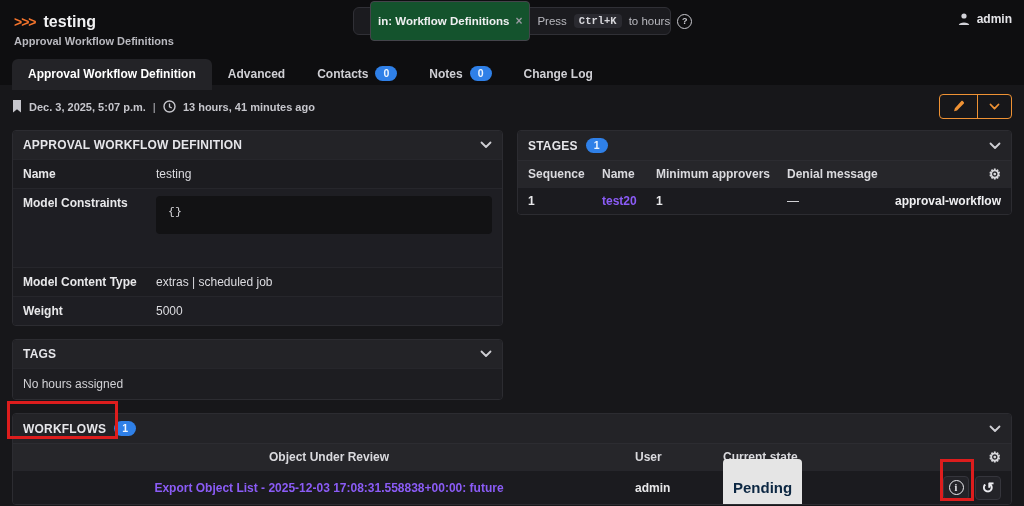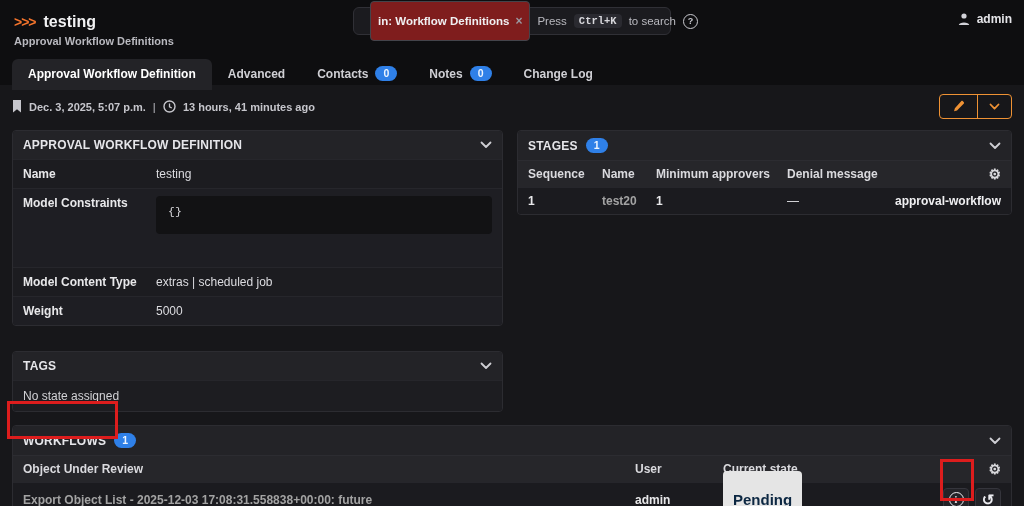--- a/index.html
+++ b/index.html
@@ -17,21 +17,21 @@
   .crumbs { color:#f4742c; font-weight:bold; font-size:14px; letter-spacing:-1px; }
   .page-title { font-size:16px; font-weight:bold; color:#f2f2f4; }
   .subtitle { padding:4px 0 0 14px; font-size:11px; font-weight:bold; color:#b9b9bf; }
   .searchbox {
     position:absolute; left:353px; top:7px; height:28px; width:318px;
     background:#1b1b1f; border:1px solid #303036; border-radius:6px;
     display:flex; align-items:center; gap:7px; padding:0 9px; cursor:pointer;
   }
   .scope-chip {
     display:flex; align-items:center; gap:6px;
-    border:1px solid #44444b; background:#7f1d1d; border-radius:4px;
+    border:1px solid #44444b; background:#14532d; border-radius:4px;
     padding:12px 7px; font-weight:bold; color:#f0f0f2; font-size:11.5px; white-space:nowrap;
   }
   .chip-x { color:#9a9aa2; font-size:12px; cursor:pointer; }
   .press-txt { color:#b9b9bf; font-size:11.5px; white-space:nowrap; }
   .kbd {
     background:#2a2a30; border-radius:4px; padding:1px 5px;
     font-family:"Liberation Mono", monospace; font-size:10.5px; color:#d8d8dc; font-weight:bold;
   }
   .help-circle {
     width:15px; height:15px; border:1.4px solid #c9c9cf; border-radius:50%;
@@ -61,21 +61,21 @@
     display:flex; align-items:stretch; border:1px solid #ef9234; border-radius:4px; overflow:hidden;
     color:#ef9234; font-weight:bold; font-size:12px; cursor:pointer;
   }
   .edit-main { display:flex; align-items:center; gap:7px; padding:5px 12px; }
   .edit-caret { display:flex; align-items:center; padding:5px 11px; border-left:1px solid #ef9234; }
   
   .grid { display:flex; gap:14px; align-items:flex-start; }
   .col-left { width:491px; flex:0 0 auto; }
   .col-right { flex:1; }
   .card { background:#1b1b1f; border:1px solid #2c2c31; border-radius:4px; overflow:hidden; }
-  .card + .card { margin-top:25px; }
+  .card + .card { margin-top:13px; }
   .card-header {
     background:#232327; display:flex; align-items:center; gap:8px;
     padding:7px 10px; font-size:12px; font-weight:bold; color:#e6e6ea; letter-spacing:.2px;
   }
   .card-header .spacer { flex:1; }
   .collapse-btn { display:flex; align-items:center; cursor:pointer; }
   
   .attr-row { display:flex; border-top:1px solid #26262b; padding:7px 10px; background:#1c1c20; }
   .attr-row:nth-child(odd) { background:#1e1e23; }
   .attr-label { width:133px; flex:0 0 auto; font-weight:bold; color:#e8e8ea; }
@@ -84,26 +84,26 @@
   .code-block {
     background:#121214; border-radius:4px; width:348px; height:38px;
     font-family:"Liberation Mono", monospace; font-size:11.5px; color:#d8d8dc;
     padding:9px 12px;
   }
   .empty-row { border-top:1px solid #26262b; padding:8px 10px; color:#d2d2d6; background:#1d1d21; }
   
   .thead { display:flex; align-items:center; background:#26262a; border-top:1px solid #2c2c31; padding:6px 10px; font-weight:bold; color:#dadade; }
   .trow  { display:flex; align-items:center; background:#1b1b1f; border-top:1px solid #26262b; padding:6px 10px; }
   .gear { margin-left:auto; font-size:14px; color:#d8d8dc; cursor:pointer; line-height:1; }
-  .link { color:#a3a3a3; font-weight:bold; text-decoration:none; cursor:pointer; }
+  .link { color:#8b5cf6; font-weight:bold; text-decoration:none; cursor:pointer; }
   
   .st-c1 { width:74px; }  .st-c2 { width:54px; }  .st-c3 { width:131px; }  .st-c4 { flex:1; }
   .st-tag { margin-left:auto; font-weight:bold; color:#f0f0f2; }
   
-  .wf-c1 { width:612px; }  .wf-c2 { width:88px; }  .wf-c3 { flex:1; }
+  .wf-c1 { width:612px;text-align:center; }  .wf-c2 { width:88px; }  .wf-c3 { flex:1; }
   .wf-card { margin-top:13px; }
   .wf-row { padding:4px 10px; height:34px; }
   .state-badge {
     background:#e5e5e5; color:#0c2742; font-weight:bold; font-size:15px;
     border-radius:4px; padding:20px 10px;
   }
   .icon-btn {
     width:26px; height:24px; background:#232328; border:1px solid #35353c; border-radius:4px;
     display:inline-flex; align-items:center; justify-content:center; cursor:pointer; margin-left:6px;
   }
@@ -135,21 +135,21 @@
       <svg width="13" height="13" viewBox="0 0 13 13">
         <circle cx="5.4" cy="5.4" r="4" fill="none" stroke="#b4b4ba" stroke-width="1.6"></circle>
         <line x1="8.5" y1="8.5" x2="12" y2="12" stroke="#b4b4ba" stroke-width="1.6"></line>
       </svg>
       <span class="scope-chip">
         <span>in: Workflow Definitions</span>
         <span class="chip-x">×</span>
       </span>
       <span class="press-txt">Press</span>
       <span class="kbd">Ctrl+K</span>
-      <span class="press-txt">to search</span>
+      <span class="press-txt">to hours</span>
       <span class="help-circle">?</span>
     </div>
 
     <div class="user-menu">
       <svg width="14" height="14" viewBox="0 0 14 14">
         <circle cx="7" cy="4" r="2.6" fill="#d2d2d8"></circle>
         <path d="M1.8 13 C1.8 9.6 12.2 9.6 12.2 13 Z" fill="#d2d2d8"></path>
       </svg>
       <span class="user-name">admin</span>
     </div>
@@ -242,21 +242,21 @@
         <div class="card">
           <div class="card-header">
             <span>TAGS</span>
             <span class="spacer"></span>
             <span class="collapse-btn">
               <svg width="12" height="8" viewBox="0 0 12 8">
                 <polyline points="1.5,1.5 6,6 10.5,1.5" fill="none" stroke="#cfcfd4" stroke-width="1.8" stroke-linecap="round" stroke-linejoin="round"></polyline>
               </svg>
             </span>
           </div>
-          <div class="empty-row">No state assigned</div>
+          <div class="empty-row">No hours assigned</div>
         </div>
       </div>
 
       <div class="col-right">
         <div class="card">
           <div class="card-header">
             <span>STAGES</span>
             <span class="badge-pill">1</span>
             <span class="spacer"></span>
             <span class="collapse-btn">

